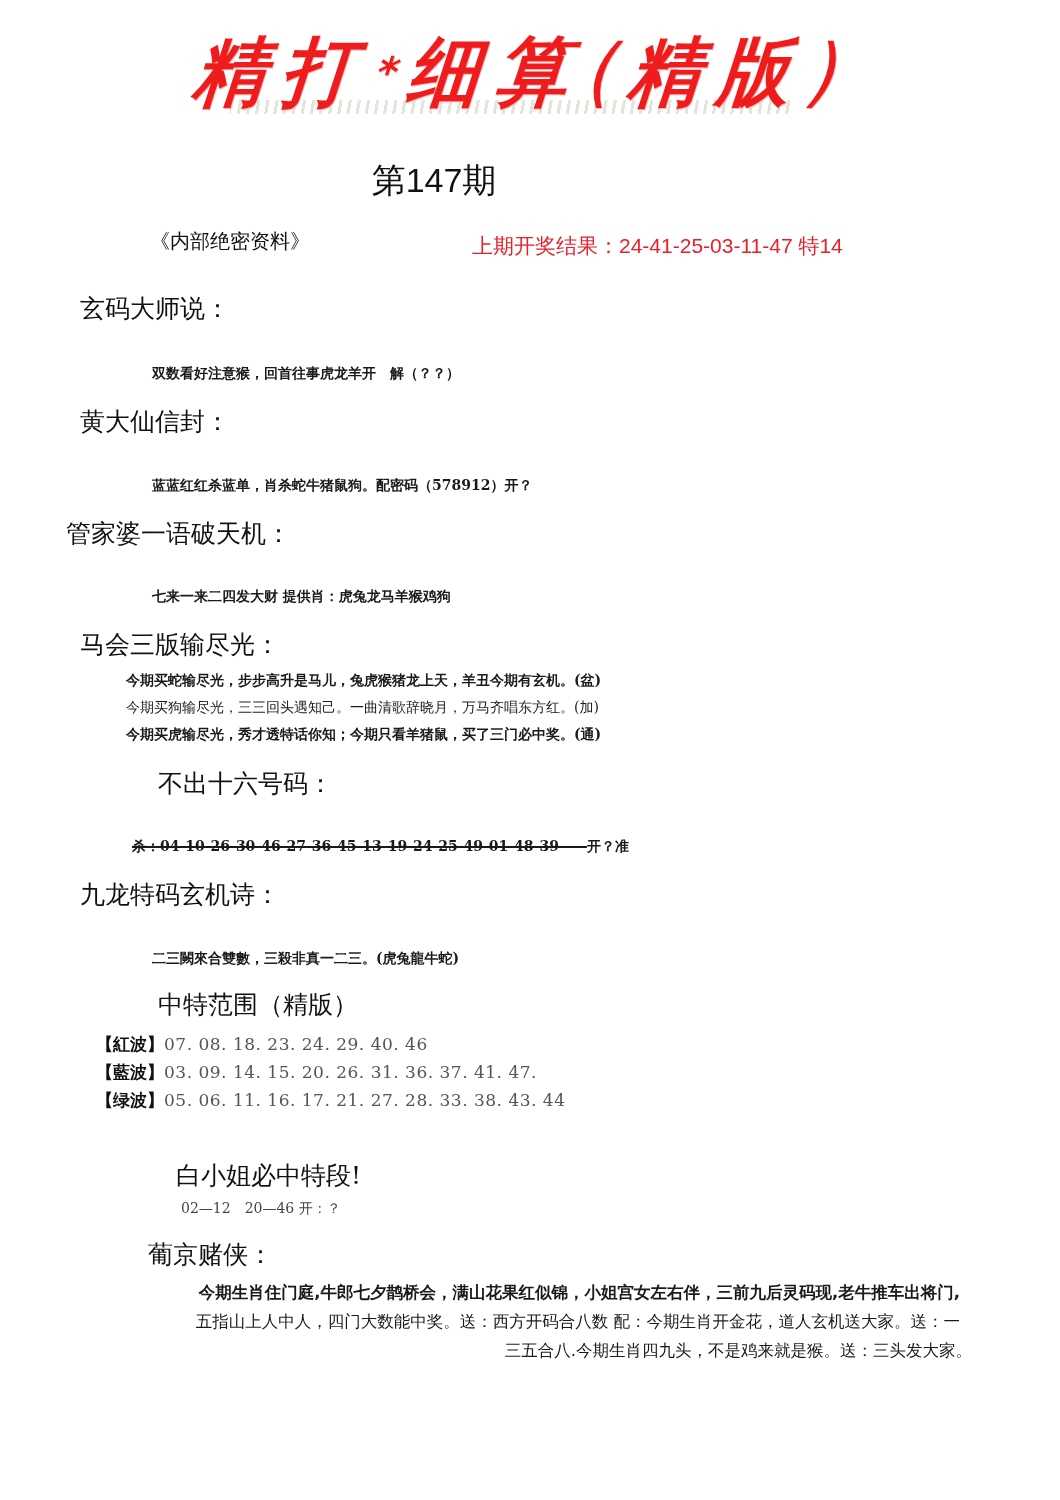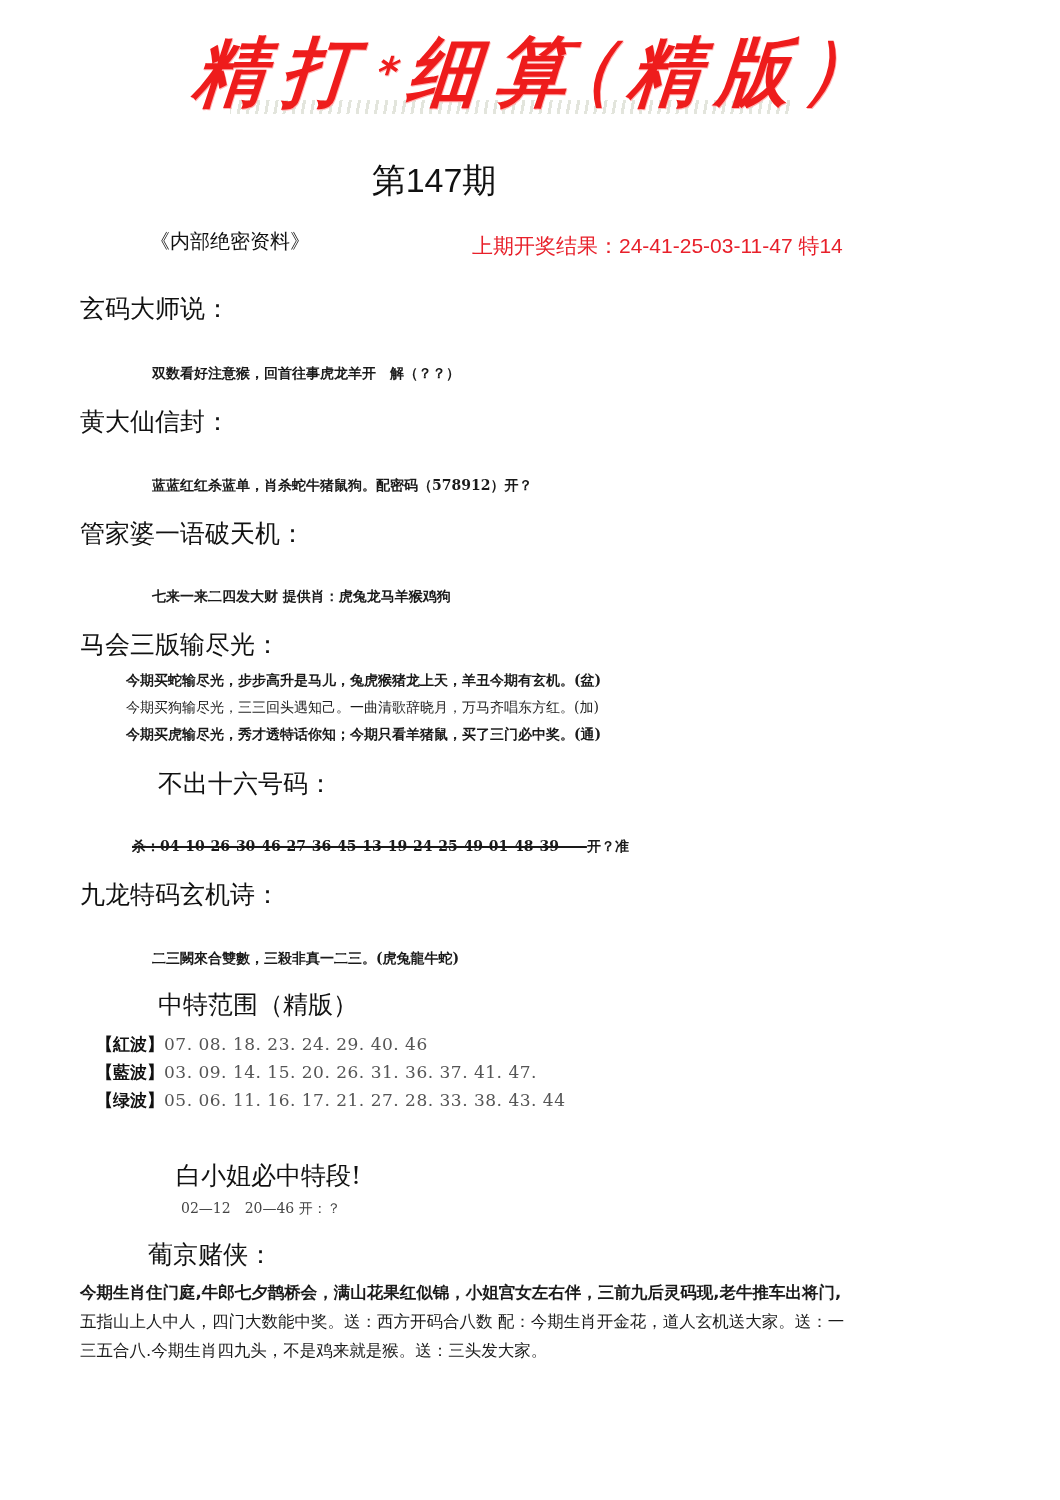--- a/index.html
+++ b/index.html
@@ -38,21 +38,21 @@
   .bold { font-weight: bold; }
   .gray { color: #444; font-weight: normal; }
 
   .strike { text-decoration: line-through; text-decoration-thickness: 2px; font-weight: bold; }
 
   .wave-row { left: 80px; font-size: 17px; font-family: "DejaVu Serif", serif; text-align: right; }
   .wave-label { font-weight: bold; display: inline-block; width: 84px; }
   .wave-nums { color: #555; letter-spacing: 0.5px; }
 
   .para { left: 80px; width: 880px; font-size: 16.5px; line-height: 29px;
-    white-space: normal; font-family: "DejaVu Sans", sans-serif; color: #1a1a1a; }
+    white-space: normal; font-family: "DejaVu Sans", sans-serif; color: #1a1a1a; text-align: right; }
 </style>
 </head>
 <body>
 
 <div class="abs banner">
   <div class="banner-shadow"></div>
   <span class="banner-char">精</span>
   <span class="banner-char">打</span>
   <span class="banner-char" style="font-size:40px">*</span>
   <span class="banner-char">细</span>
@@ -67,21 +67,21 @@
 
 <div class="abs secret">《内部绝密资料》</div>
 <div class="abs last-result">上期开奖结果：24-41-25-03-11-47 特14</div>
 
 <div class="abs h-lg" style="left:80px; top:292px;">玄码大师说：</div>
 <div class="abs body bold" style="left:152px; top:365px;">双数看好注意猴，回首往事虎龙羊开　解（？？）</div>
 
 <div class="abs h-lg" style="left:80px; top:405px;">黄大仙信封：</div>
 <div class="abs body bold" style="left:152px; top:477px;">蓝蓝红红杀蓝单，肖杀蛇牛猪鼠狗。配密码（578912）开？</div>
 
-<div class="abs h-lg" style="left:80px; top:517px;">管家婆一语破天机：</div>
+<div class="abs h-lg" style="left:66px; top:517px;">管家婆一语破天机：</div>
 <div class="abs body bold" style="left:152px; top:588px;">七来一来二四发大财 提供肖：虎兔龙马羊猴鸡狗</div>
 
 <div class="abs h-lg" style="left:80px; top:628px;">马会三版输尽光：</div>
 <div class="abs body bold" style="left:126px; top:672px;">今期买蛇输尽光，步步高升是马儿，兔虎猴猪龙上天，羊丑今期有玄机。(盆)</div>
 <div class="abs body" style="left:126px; top:699px;">今期买狗输尽光，三三回头遇知己。一曲清歌辞晓月，万马齐唱东方红。(加)</div>
 <div class="abs body bold" style="left:126px; top:726px;">今期买虎输尽光，秀才透特话你知；今期只看羊猪鼠，买了三门必中奖。(通)</div>
 
 <div class="abs h-lg" style="left:158px; top:767px;text-align:center;">不出十六号码：</div>
 <div class="abs body" style="left:132px; top:838px;">
   <span class="strike">杀：04-10-26-30-46-27-36-45-13-19-24-25-49-01-48-39——</span><span class="bold">开？准</span>
@@ -100,13 +100,13 @@
 <div class="abs wave-row" style="top:1089px;">
   <span class="wave-label">【绿波】</span><span class="wave-nums">05. 06. 11. 16. 17. 21. 27. 28. 33. 38. 43. 44</span>
 </div>
 
 <div class="abs h-lg" style="left:176px; top:1127px;margin-top:32px;">白小姐必中特段!</div>
 <div class="abs body gray" style="left:162px; top:1200px;margin-left:19px;">02—12　20—46 开：？</div>
 
 <div class="abs h-lg" style="left:148px; top:1238px;">葡京赌侠：</div>
 <div class="abs para bold" style="top:1278px;">今期生肖住门庭,牛郎七夕鹊桥会，满山花果红似锦，小姐宫女左右伴，三前九后灵码现,老牛推车出将门,</div>
 <div class="abs para" style="top:1307px;">五指山上人中人，四门大数能中奖。送：西方开码合八数 配：今期生肖开金花，道人玄机送大家。送：一</div>
-<div class="abs para" style="top:1336px;">三五合八.今期生肖四九头，不是鸡来就是猴。送：三头发大家。</div>
+<div class="abs para" style="top:1336px;margin-left:12px;">三五合八.今期生肖四九头，不是鸡来就是猴。送：三头发大家。</div>
 
 </body></html>

